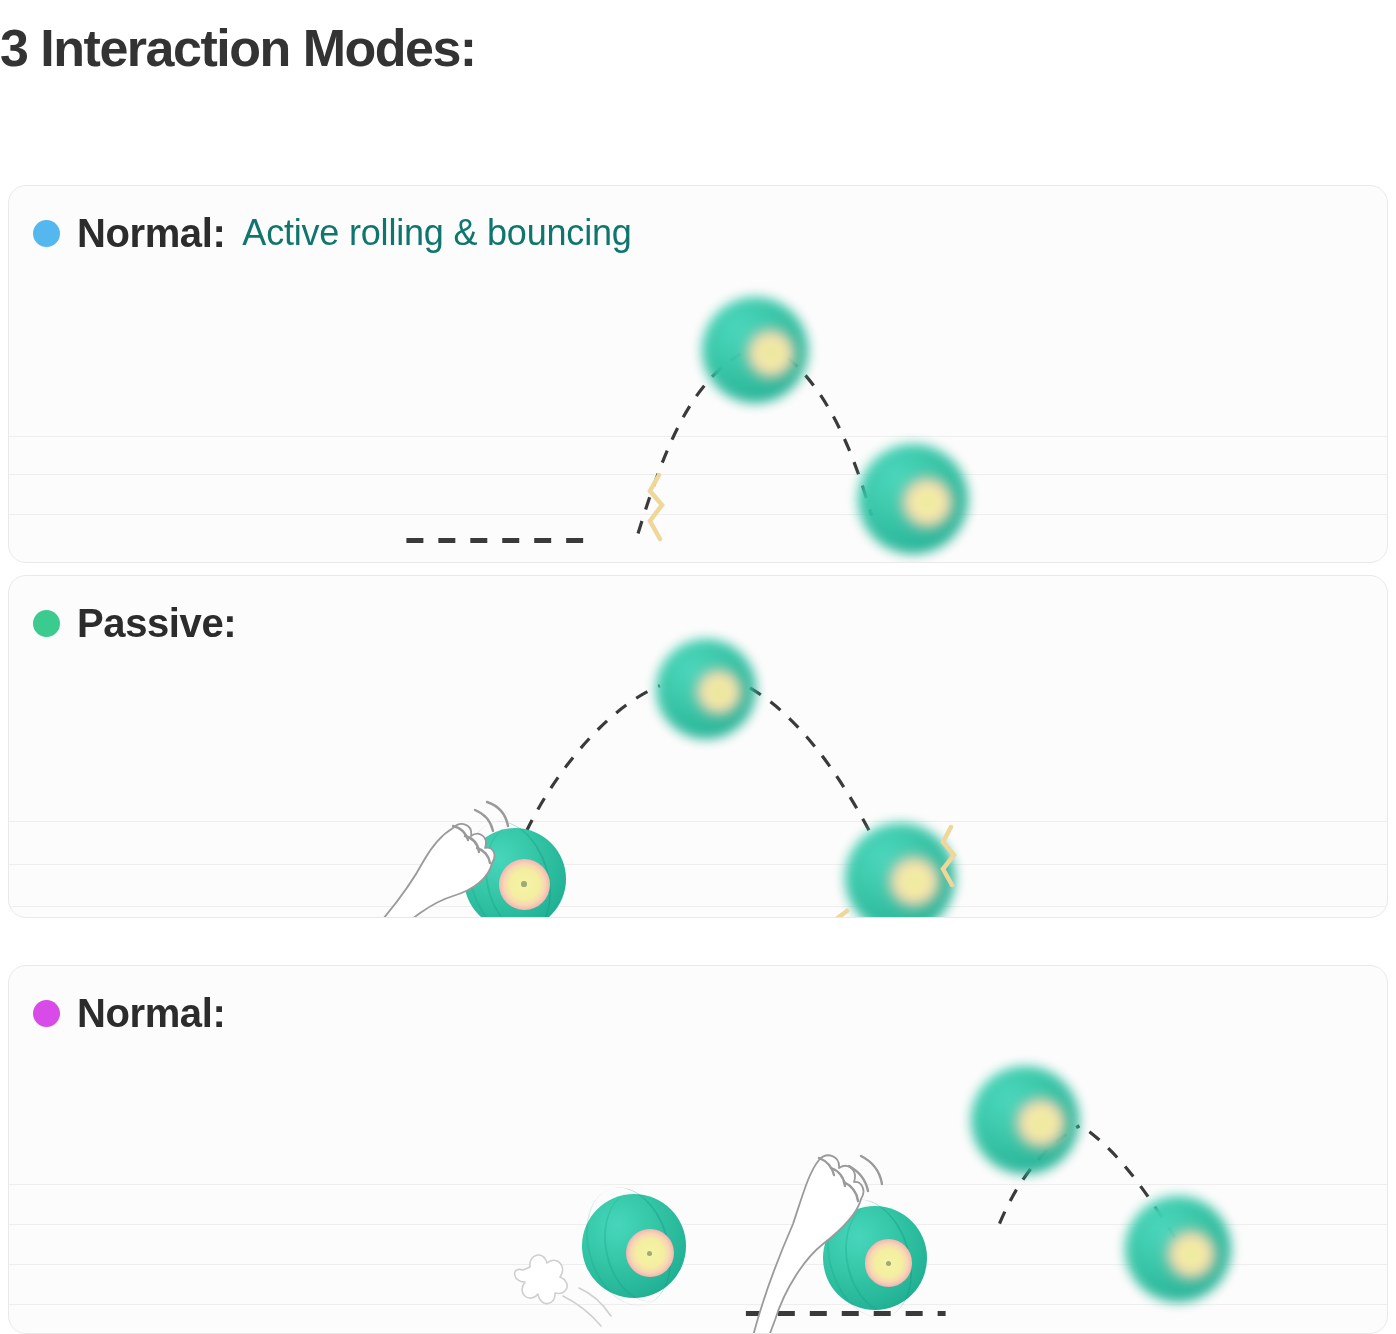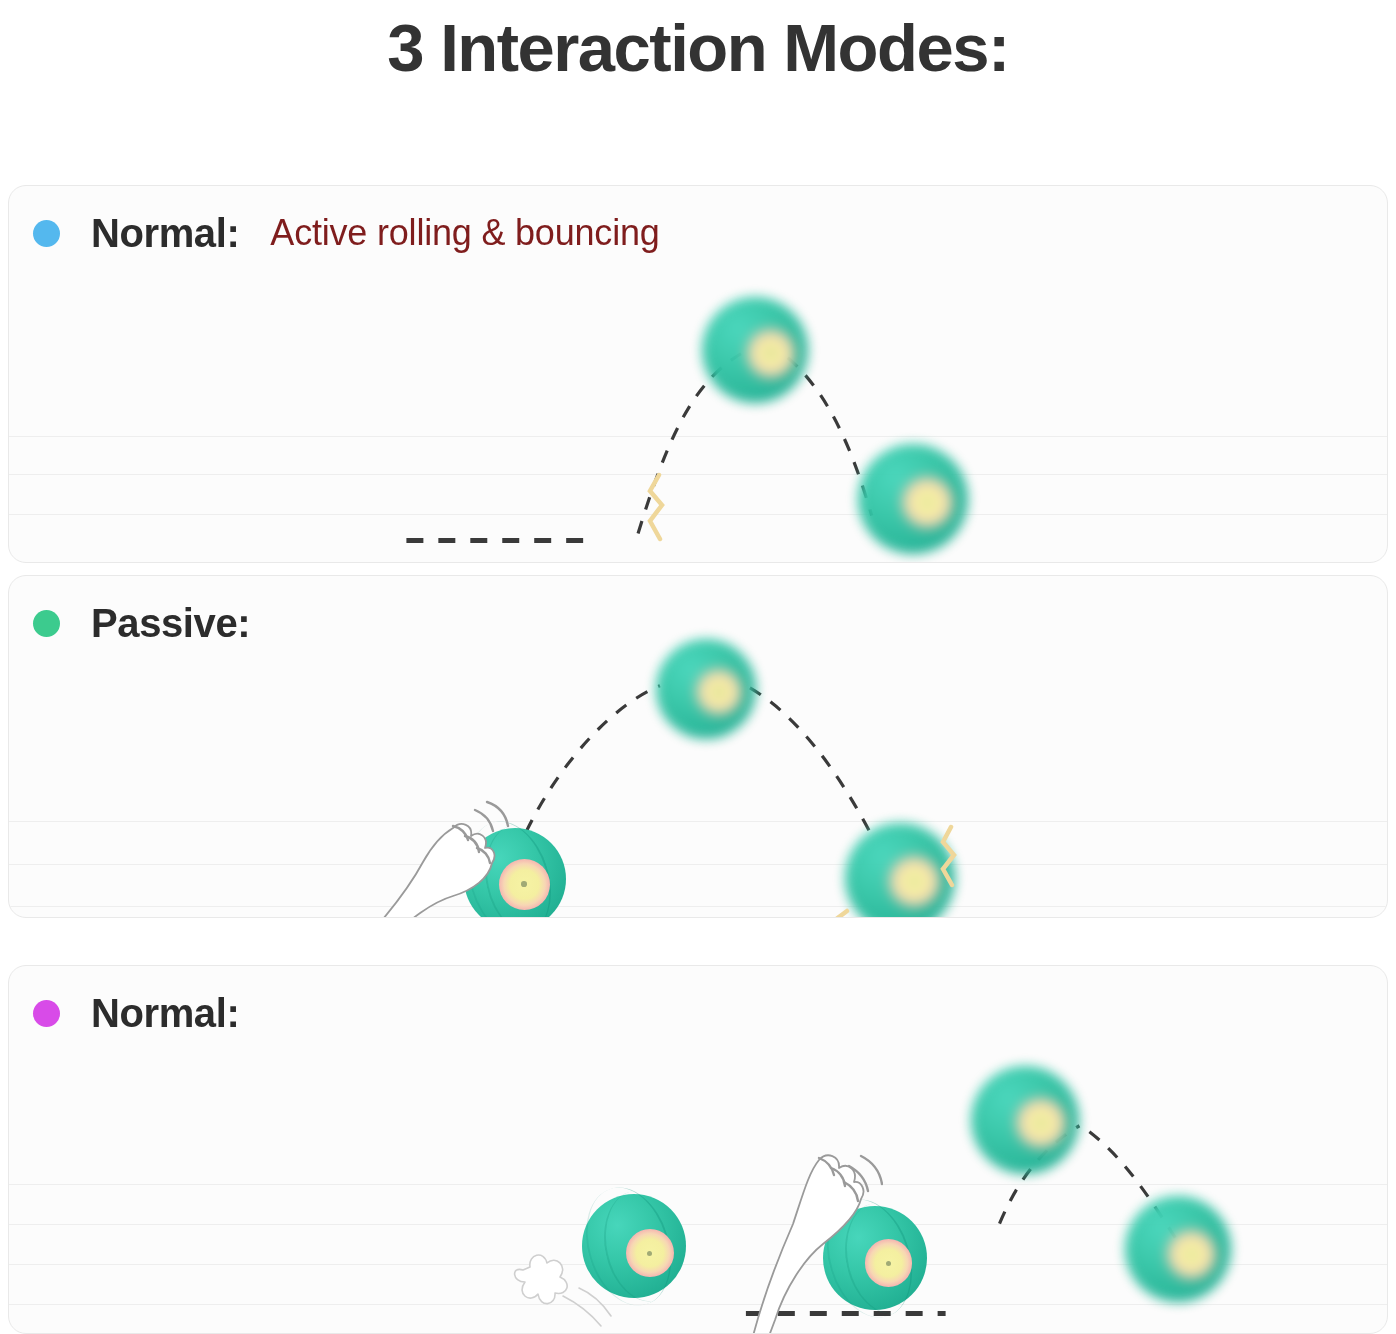--- a/index.html
+++ b/index.html
@@ -19,22 +19,22 @@
     height: 1334px;
     background: #ffffff;
   }
 
   
   .page-title {
     position: absolute;
     top: 2px;
     left: 0;
     width: 1396px;
-    text-align: center;
-    font-size: 67px;
+    text-align: left;
+    font-size: 52px;
     line-height: 92px;
     font-weight: 700;
     letter-spacing: -1.5px;
     color: #333333;
   }
 
   
   .mode-card {
     position: absolute;
     left: 8px;
@@ -57,42 +57,42 @@
     background: #eeeeee;
   }
 
   
   .card-header {
     position: absolute;
     top: 24px;
     left: 24px;
     display: flex;
     align-items: center;
-    gap: 31px;
+    gap: 17px;
     white-space: nowrap;
     z-index: 6;
   }
   .mode-dot {
     width: 27px;
     height: 27px;
     border-radius: 50%;
     flex: 0 0 auto;
   }
   .mode-label {
     font-size: 40px;
     line-height: 46px;
     font-weight: 700;
     color: #2c2c2c;
     letter-spacing: -0.4px;
   }
   .mode-desc {
     font-size: 36px;
     line-height: 46px;
     font-weight: 400;
-    color: #7f1d1d;
+    color: #0f766e;
     letter-spacing: -0.2px;
   }
 
   
   .scene { position: absolute; inset: 0; }
 
   .ball {
     position: absolute;
     border-radius: 50%;
     background:

